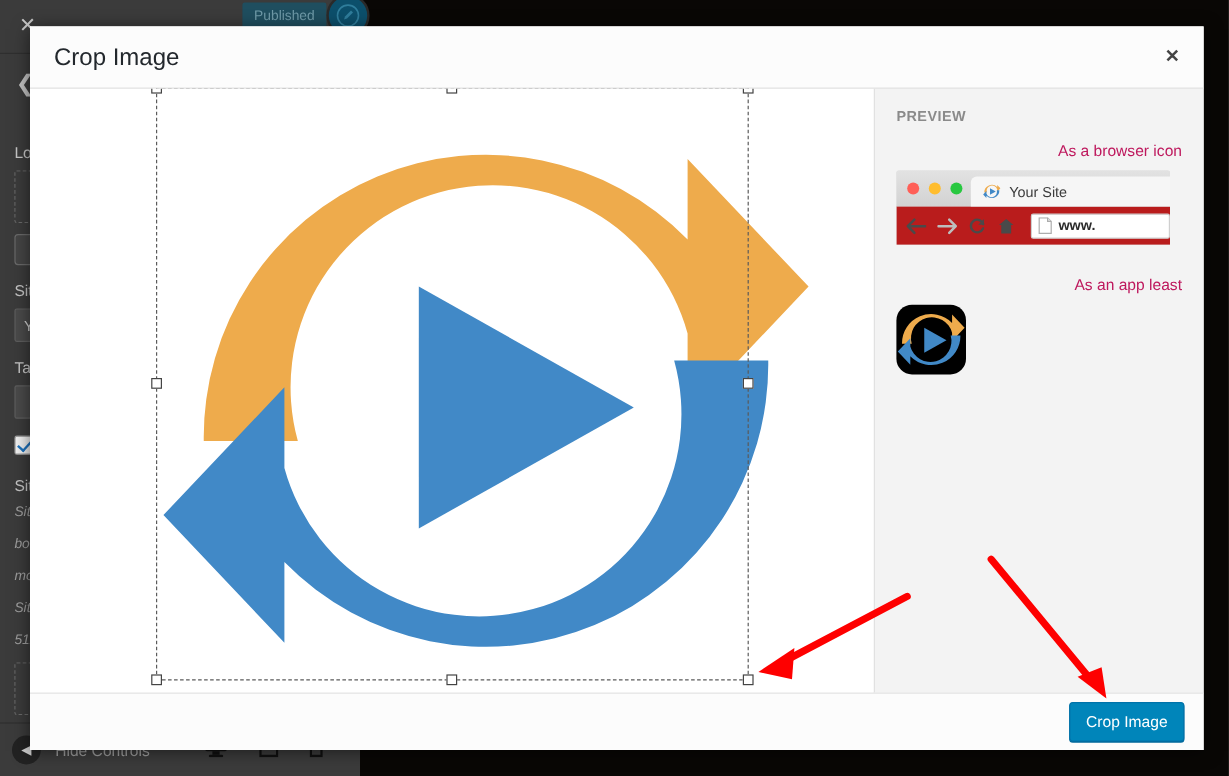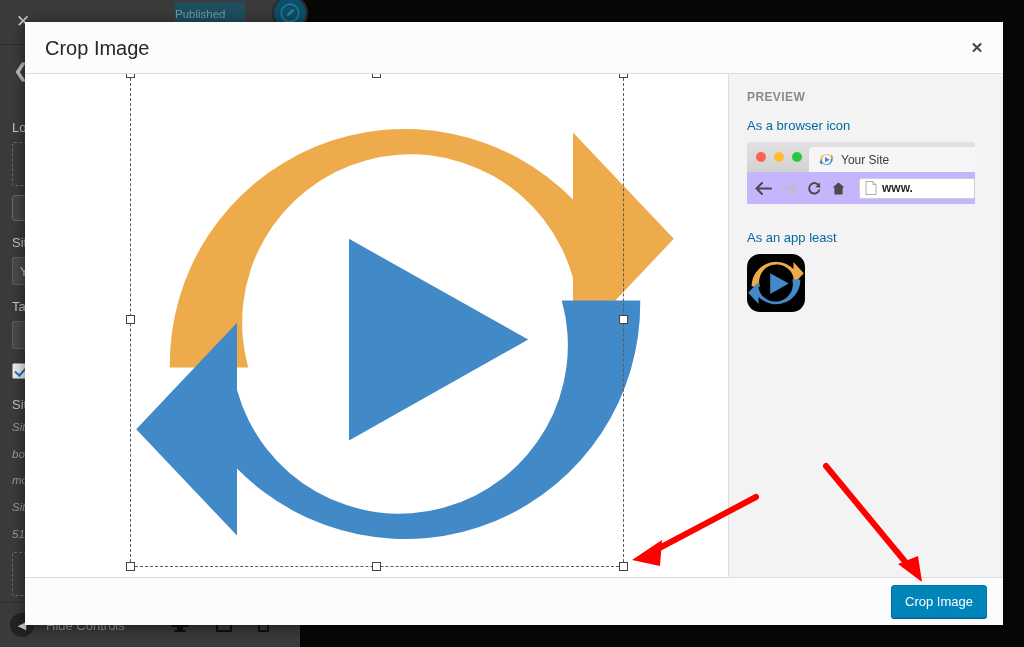--- a/index.html
+++ b/index.html
@@ -172,26 +172,27 @@
     display: flex;
     align-items: center;
     gap: 26px;
     padding-left: 10px;
   }
   .dev-ico { color: #0d0d0d; opacity: .92; }
 
   
   .published-btn {
     position: absolute;
-    left: 175px; top: 2px;
+    left: 202px; top: 2px;
     width: 70px; height: 24px;
     background: #1f4e5f;
     border-radius: 2px;
     color: #6f9aa8;
     font-size: 11.5px;
+    text-align: center;
     line-height: 24px;
     white-space: nowrap;
     overflow: hidden;
   }
   .edit-pencil {
     position: absolute;
     left: 272px; top: -5px;
     width: 36px; height: 36px;
     border-radius: 50%;
     background: #0c4f6b;
@@ -307,22 +308,23 @@
   }
   .preview-heading {
     font-size: 12px;
     letter-spacing: .4px;
     color: #8a8a8a;
     margin-bottom: 14px;
     font-weight: bold;
   }
   .preview-sub {
     font-size: 13px;
-    color: #0369a1;
+    color: #be185d;
     margin-bottom: 9px;
+    text-align: right;
   }
   .preview-sub.second { margin-top: 26px; }
 
   
   .browser-mock {
     width: 228px;
     height: 62px;
     overflow: hidden;
     position: relative;
     background: #dcdcdc;
@@ -343,21 +345,21 @@
     border-radius: 5px 5px 0 0;
     transform: skewX(0deg);
     display: flex;
     align-items: center;
     padding-left: 10px;
     gap: 7px;
   }
   .bm-tab-title { font-size: 12px; color: #3c3c3c; white-space: nowrap; }
   .bm-navbar {
     height: 32px;
-    background: #c4b5fd;
+    background: #b91c1c;
     display: flex;
     align-items: center;
     padding: 0 0 0 8px;
     gap: 9px;
   }
   .bm-nav-ico { color: #555; display: flex; align-items: center; }
   .bm-nav-ico.dim { color: #b8b8b8; }
   .bm-url {
     margin-left: 4px;
     flex: 1 1 auto;

